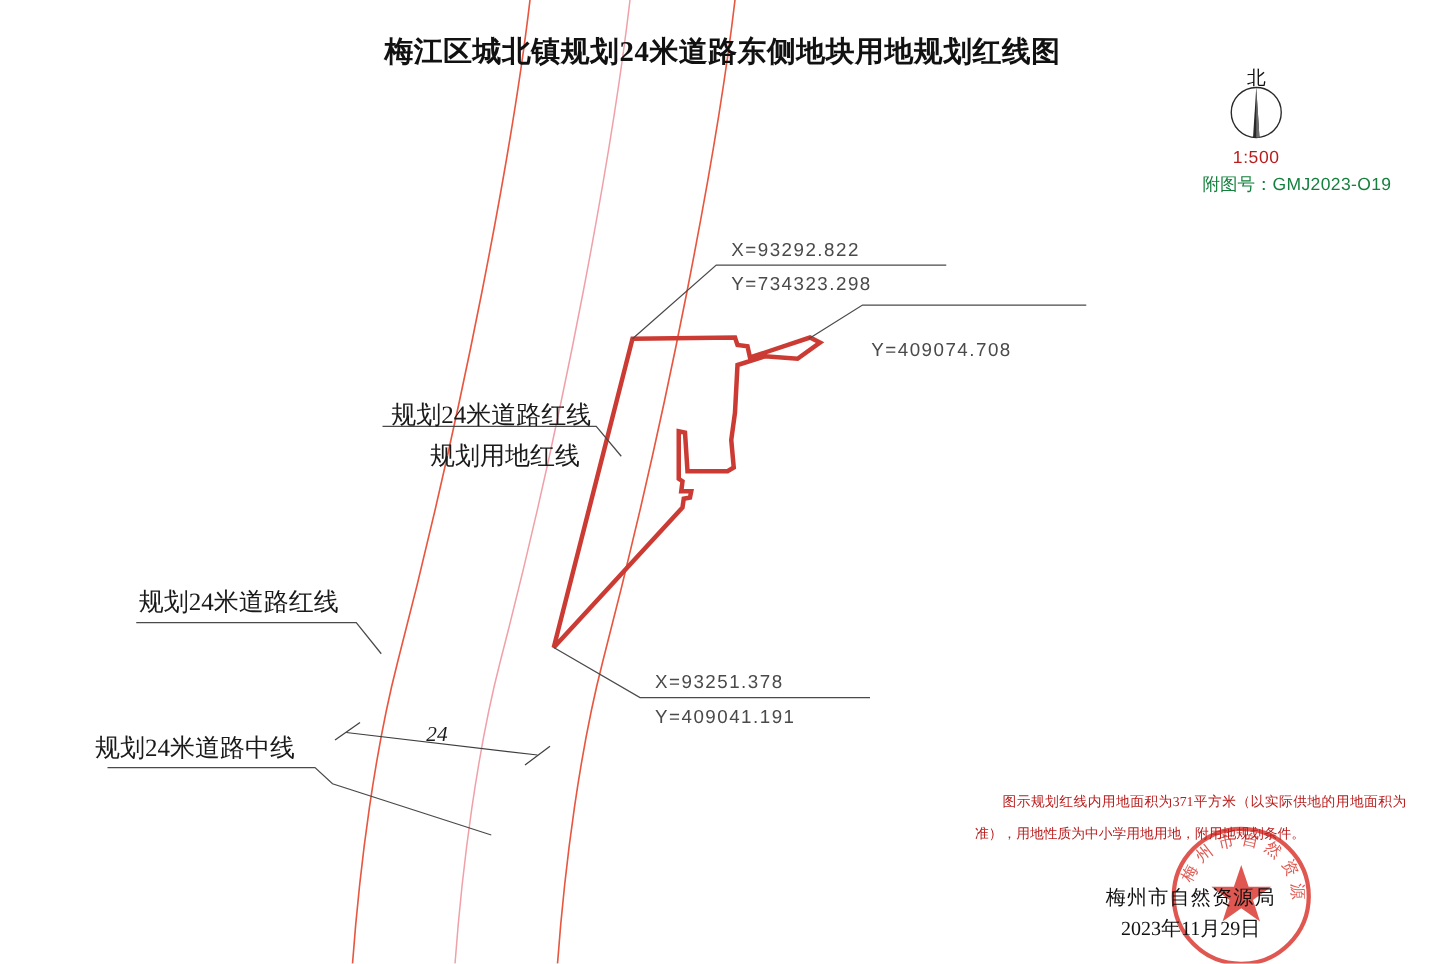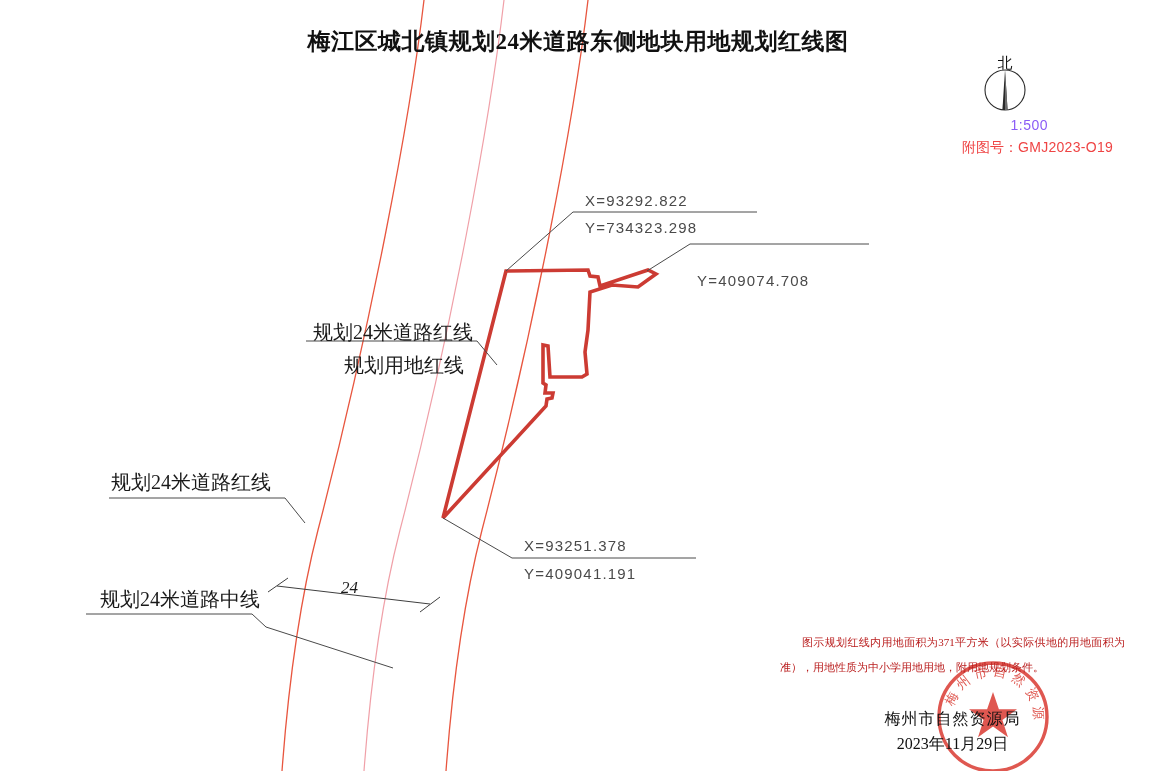--- a/index.html
+++ b/index.html
@@ -56,32 +56,32 @@
     line-height: 17px;
   }
   #compass-rose {
     width: 86px;
     display: flex;
     justify-content: center;
     margin-top: 1px;
   }
   #scale-label {
     width: 86px;
-    text-align: right;
+    text-align: center;
     font-size: 14px;
     font-family: "Liberation Sans", "DejaVu Sans", sans-serif;
     letter-spacing: 0.5px;
-    color: #8b5cf6;
+    color: #b91c1c;
     margin-top: 2px;
   }
   #figure-no {
     margin-top: 6px;
     font-size: 14px;
     white-space: nowrap;
-    color: #ef4444;
+    color: #15803d;
     font-family: "Liberation Serif", "DejaVu Serif", serif;
   }
   #figure-no .code {
     font-family: "Liberation Sans", "DejaVu Sans", sans-serif;
     letter-spacing: 0.3px;
   }
 
   
   .coord {
     font-family: "Liberation Sans", "DejaVu Sans", sans-serif;
@@ -238,21 +238,21 @@
 
   <div class="abs coord" style="left:524px; top:531px;">X=93251.378</div>
   <div class="abs coord" style="left:524px; top:559px;">Y=409041.191</div>
 
   <div class="abs note-label" style="left:313px; top:322px;">规划24米道路红线</div>
 
   <div class="abs note-label" style="left:344px; top:355px;">规划用地红线</div>
 
   <div class="abs note-label" style="left:111px; top:472px;">规划24米道路红线</div>
 
-  <div class="abs note-label" style="left:100px; top:589px;">规划24米道路中线</div>
+  <div class="abs note-label" style="left:76px; top:589px;">规划24米道路中线</div>
 
   <div class="abs dim-text" style="left:341px; top:578px;">24</div>
 
   <div class="abs" id="remark">图示规划红线内用地面积为371平方米（以实际供地的用地面积为准），用地性质为中小学用地用地，附用地规划条件。</div>
 
   <div class="abs" id="signature">
     <div class="org">梅州市自然资源局</div>
     <div>2023年11月29日</div>
   </div>
 

